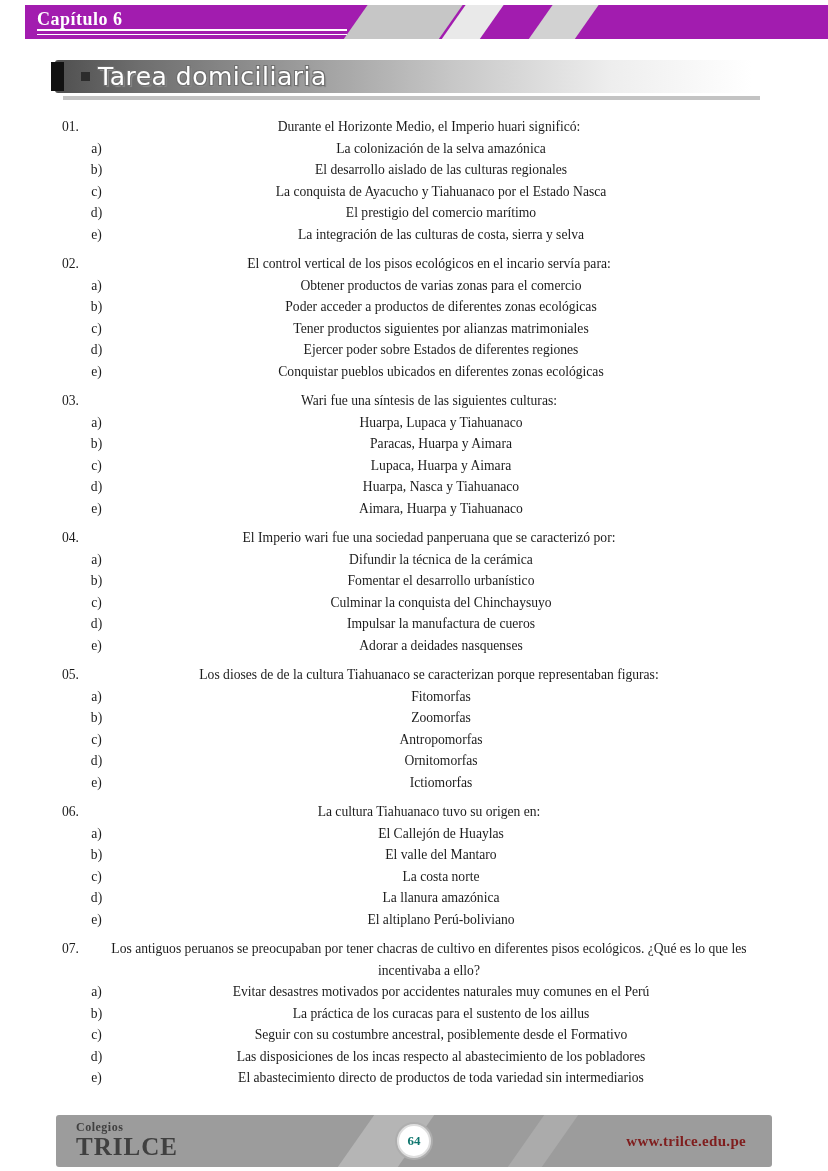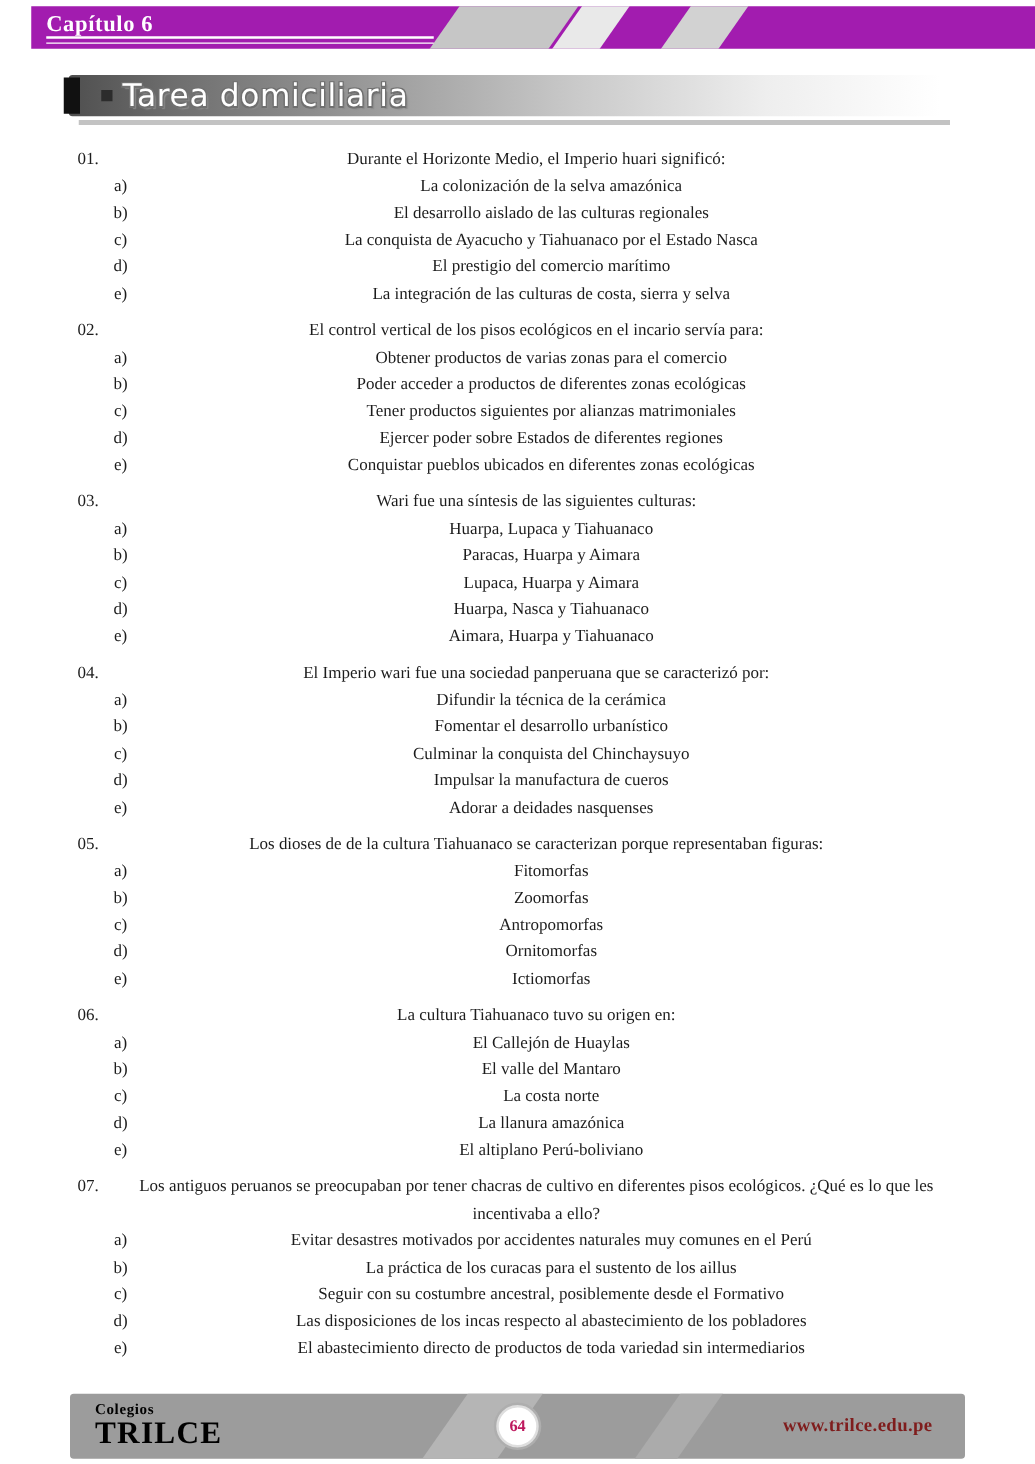--- a/index.html
+++ b/index.html
@@ -73,30 +73,30 @@
 
   
   .footer-bar{
     position:absolute; left:56px; right:56px; bottom:4px; height:52px;
     background:#9c9c9c; border-radius:3px; overflow:visible;
   }
   .footer-clip{ position:absolute; inset:0; overflow:hidden; border-radius:3px; }
   .footer-deco{ position:absolute; top:-6px; height:64px; transform:skewX(-35deg); }
   .fd1{ left:300px; width:60px; background:#b5b5b5; }
   .fd2{ left:470px; width:34px; background:#ababab; }
-  .brand{ position:absolute; left:20px; top:5px; color:#000000; }
+  .brand{ position:absolute; left:20px; top:5px; color:#404040; }
   .brand-top{ font-size:12px; font-weight:bold; letter-spacing:.5px; }
   .brand-name{ font-size:25px; font-weight:bold; letter-spacing:1px; line-height:24px; }
   .page-badge{
     position:absolute; left:50%; top:50%; transform:translate(-50%,-50%);
     width:34px; height:34px; border-radius:50%;
     background:#ffffff; border:2px solid #dedede;
     box-shadow:0 0 0 2px #aeaeae;
     display:flex; align-items:center; justify-content:center;
-    font-size:13px; font-weight:bold; color:#be185d;
+    font-size:13px; font-weight:bold; color:#0f766e;
   }
   .site-url{
     position:absolute; right:26px; top:50%; transform:translateY(-50%);
     color:#7f1d1d; font-weight:bold; font-size:15px; letter-spacing:.3px;margin-left:40px;
   }
 </style>
 </head>
 <body>
 
 <div class="header-bar">

